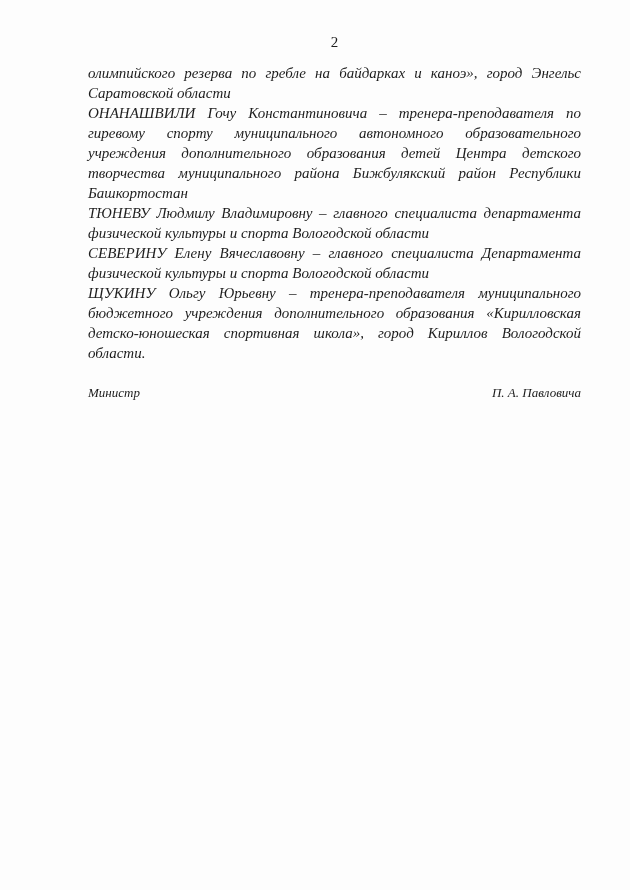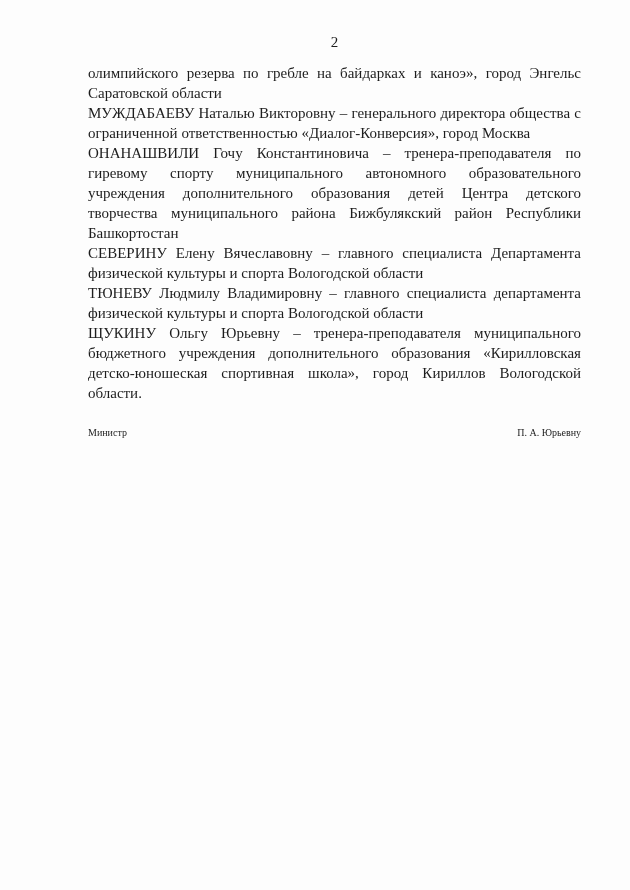--- a/index.html
+++ b/index.html
@@ -29,48 +29,48 @@
     font-size: 15px;
     line-height: 20px;
   }
   .content {
     position: absolute;
     top: 63px;
     left: 88px;
     width: 493px;
     font-size: 15px;
     line-height: 20px;
+    font-style: italic;
   }
   .content p.par {
     margin: 0;
     text-align: justify;
     text-justify: inter-word;
   }
   .signature {
     display: flex;
     justify-content: space-between;
     margin-top: 20px;
-    font-size: 10px;
+    font-size: 13px;
     line-height: 20px;
   }
 </style>
 </head>
 <body>
 
 <div class="page">
   <div class="page-number">2</div>
 
   <div class="content">
     <div>
         <p class="par">олимпийского резерва по гребле на байдарках и каноэ», город Энгельс Саратовской области</p>
-        <p class="par">МУЖДАБАЕВУ Наталью Викторовну – генерального директора общества с ограниченной ответственностью «Диалог-Конверсия», город Москва</p>
         <p class="par">ОНАНАШВИЛИ Гочу Константиновича – тренера-преподавателя по гиревому спорту муниципального автономного образовательного учреждения дополнительного образования детей Центра детского творчества муниципального района Бижбулякский район Республики Башкортостан</p>
+        <p class="par">ТЮНЕВУ Людмилу Владимировну – главного специалиста департамента физической культуры и спорта Вологодской области</p>
         <p class="par">СЕВЕРИНУ Елену Вячеславовну – главного специалиста Департамента физической культуры и спорта Вологодской области</p>
-        <p class="par">ТЮНЕВУ Людмилу Владимировну – главного специалиста департамента физической культуры и спорта Вологодской области</p>
         <p class="par">ЩУКИНУ Ольгу Юрьевну – тренера-преподавателя муниципального бюджетного учреждения дополнительного образования «Кирилловская детско-юношеская спортивная школа», город Кириллов Вологодской области.</p>
       </div>
 
     <div class="signature">
       <span>Министр</span>
-      <span>П. А. Юрьевну</span>
+      <span>П. А. Павловича</span>
     </div>
   </div>
 </div>
 
 </body></html>

